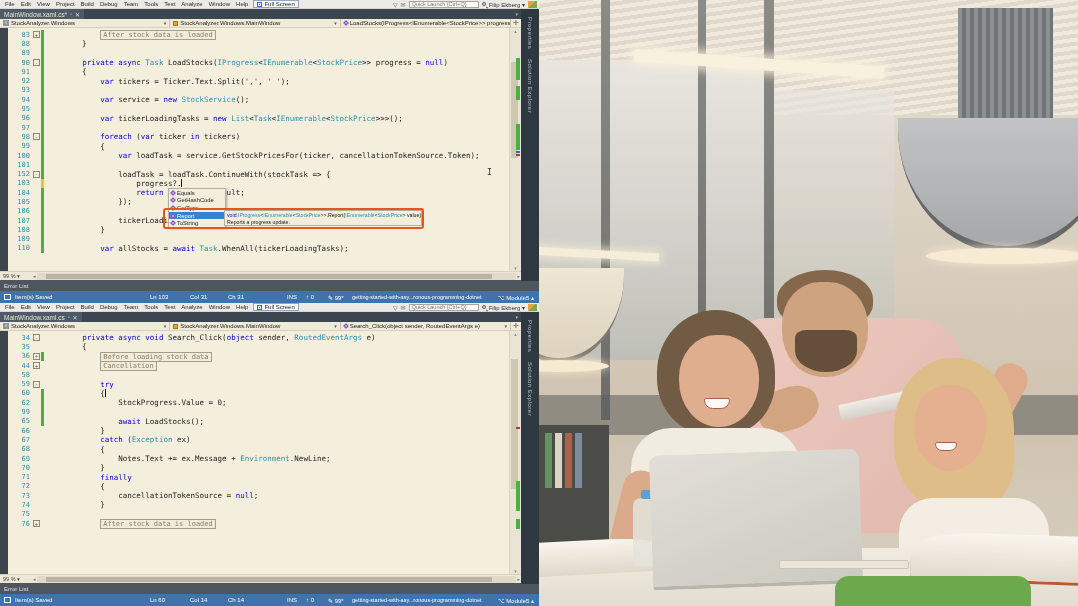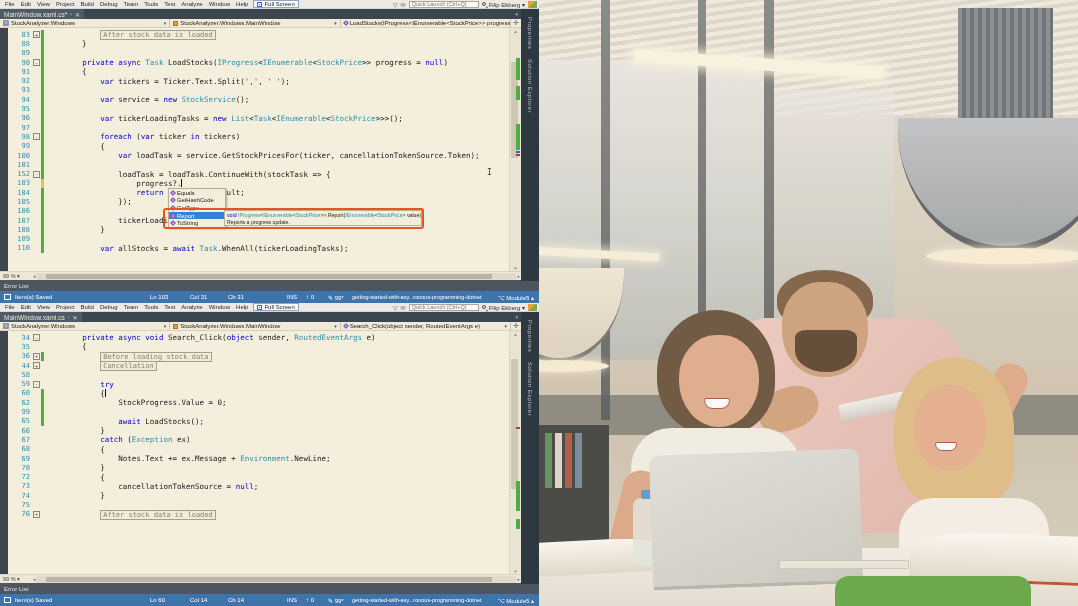--- a/index.html
+++ b/index.html
@@ -572,20 +572,26 @@
               <span class="lnum">69</span>
               <span class="foldbox"></span>
               <span class="cbar"></span>
               <span class="ct"><span class="tok-p">                Notes.Text += ex.Message + </span><span class="tok-t">Environment</span><span class="tok-p">.NewLine;</span></span>
             </div>
             <div class="cl">
               <span class="lnum">70</span>
               <span class="foldbox"></span>
               <span class="cbar"></span>
               <span class="ct"><span class="tok-p">            }</span></span>
+            </div>
+            <div class="cl">
+              <span class="lnum">71</span>
+              <span class="foldbox"></span>
+              <span class="cbar"></span>
+              <span class="ct"><span class="tok-p">            </span><span class="tok-k">finally</span></span>
             </div>
             <div class="cl">
               <span class="lnum">72</span>
               <span class="foldbox"></span>
               <span class="cbar"></span>
               <span class="ct"><span class="tok-p">            {</span></span>
             </div>
             <div class="cl">
               <span class="lnum">73</span>
               <span class="foldbox"></span>

